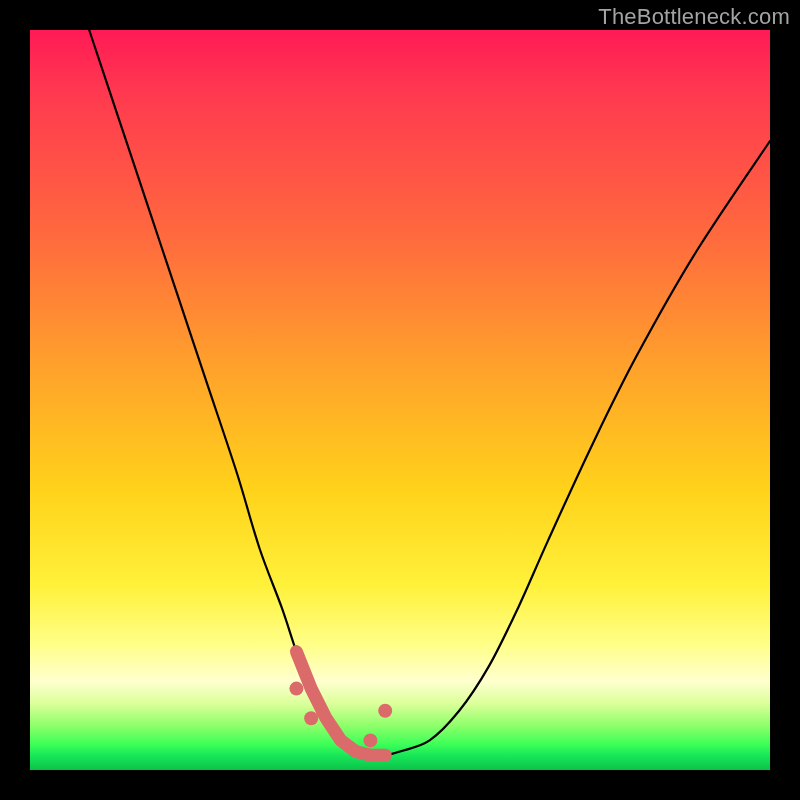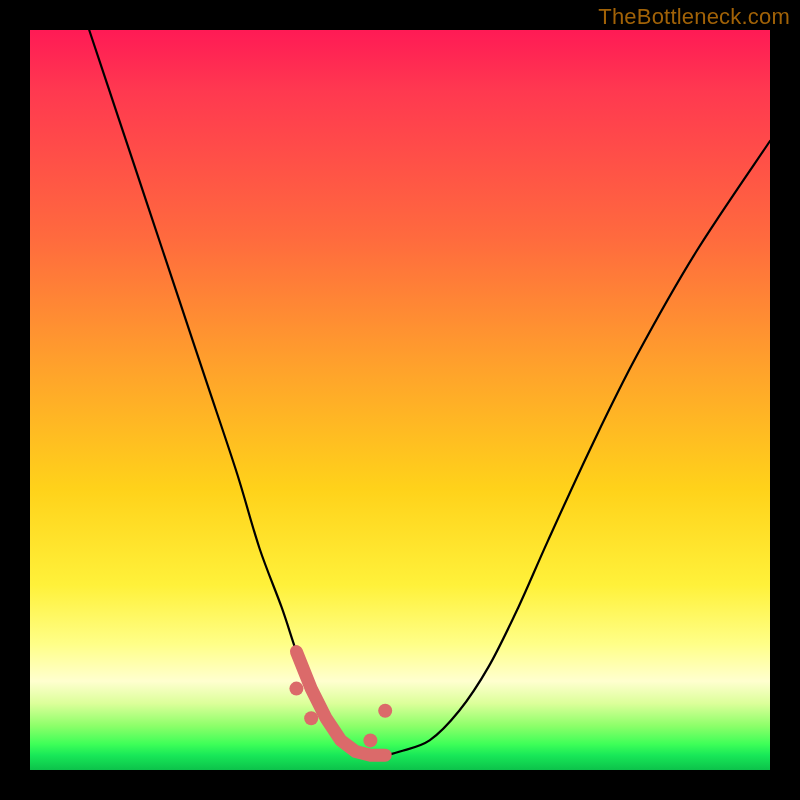--- a/index.html
+++ b/index.html
@@ -48,21 +48,21 @@
     left: 0;
     top: 0;
     width: 740px;
     height: 740px;
     overflow: visible;
   }
   .watermark {
     position: absolute;
     top: 4px;
     right: 10px;
-    color: #a16207;
+    color: #a3a3a3;
     font-size: 22px;
     letter-spacing: 0.2px;
     user-select: none;
     margin-left: 43px;
   }
 </style>
 </head>
 <body>
 
 <div class="frame">

